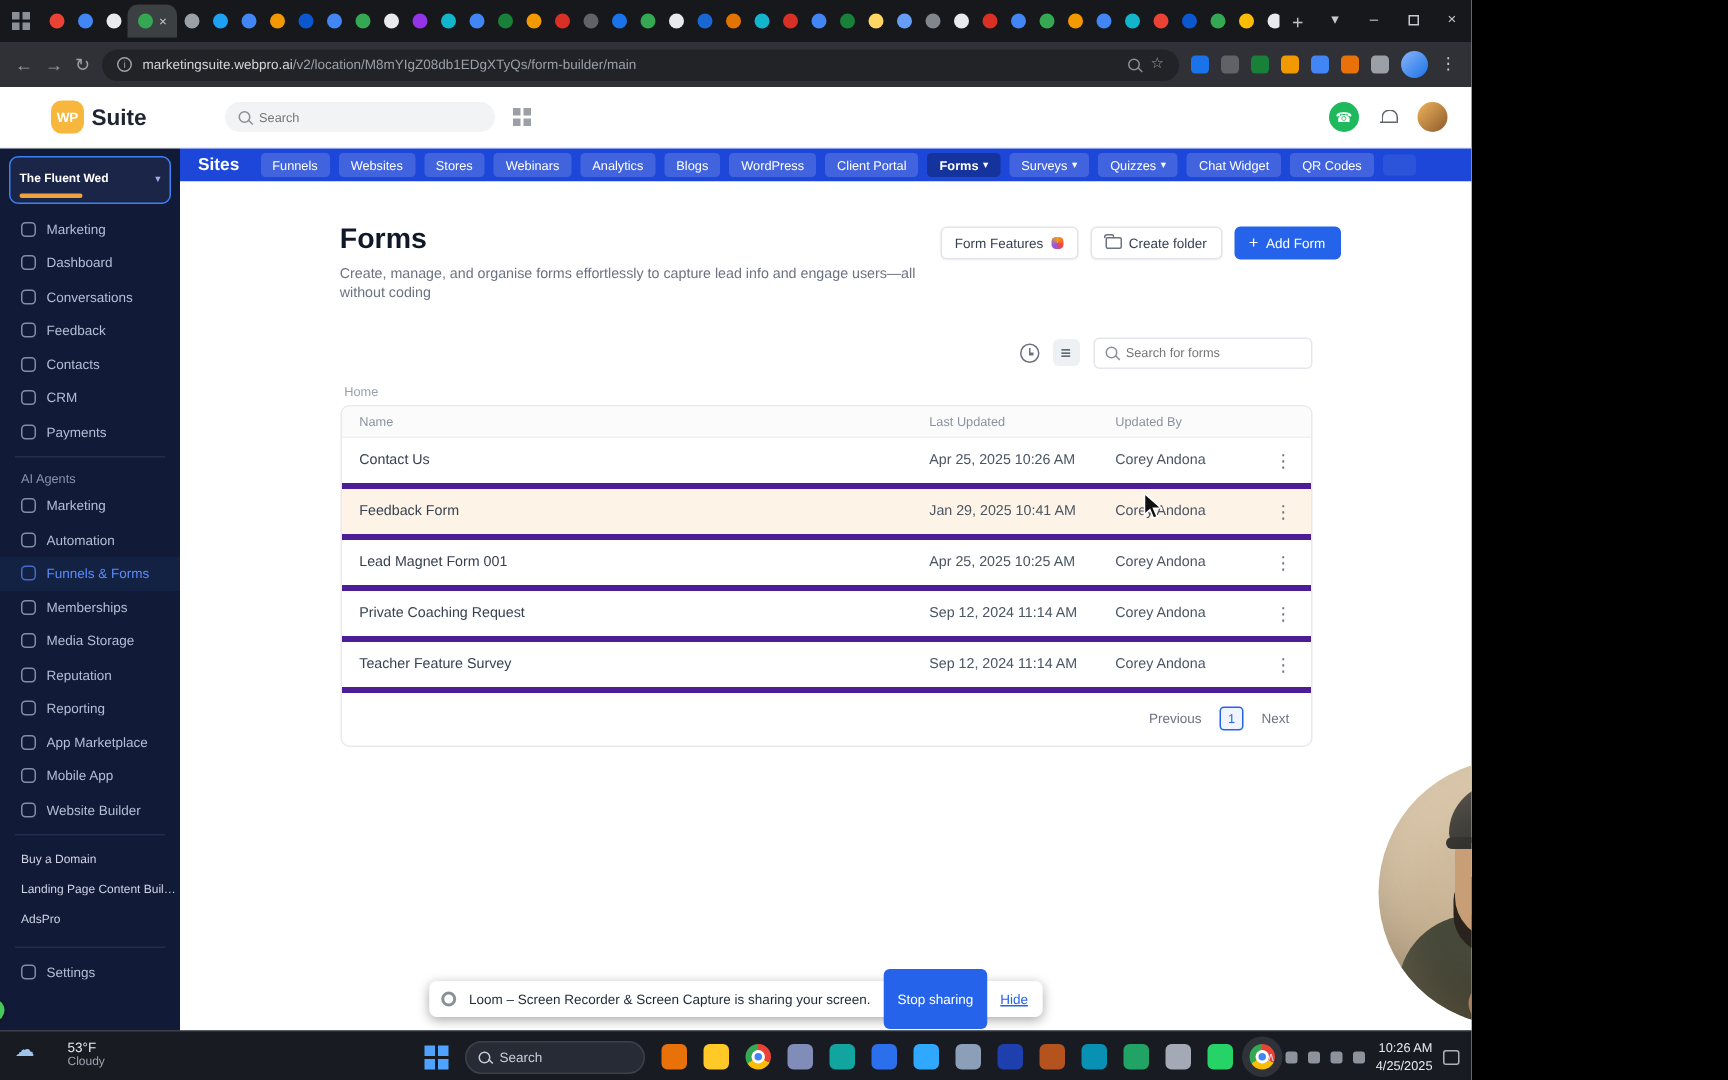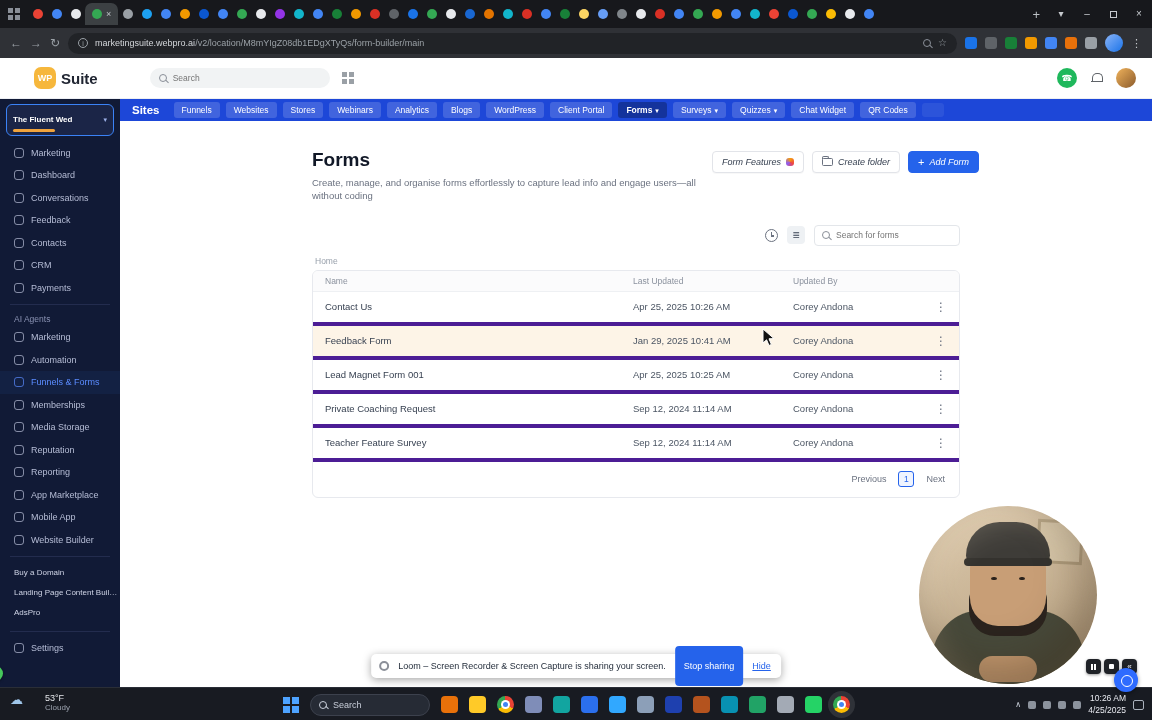--- a/index.html
+++ b/index.html
@@ -1,17 +1,17 @@
 <!DOCTYPE html>
 <html style="--accent: #2563eb; --nav-blue: #1d47d8; --sidebar-bg: #111a36; --row-highlight: #fdf4e7; --taskbar-bg: #181b22; --tabstrip-bg: #17181c; --toolbar-bg: #2f3136;"><head>
 <meta charset="utf-8">
 <style>
   *{margin:0;padding:0;box-sizing:border-box;font-family:"Liberation Sans","DejaVu Sans",sans-serif;}
   html,body{width:1152px;height:720px;overflow:hidden;background:#000;}
-  .screen{position:relative;width:1152px;height:720px;background:#fff;overflow:hidden;}
+  .screen{position:relative;width:981px;height:720px;background:#fff;overflow:hidden;}
 
   
   .gi{font-style:normal;display:inline-block;line-height:1;}
   .gi-plus::before{content:"+";}
   .gi-x::before{content:"×";}
   .gi-min::before{content:"–";}
   .gi-down::before{content:"▾";}
   .gi-back::before{content:"←";}
   .gi-fwd::before{content:"→";}
   .gi-reload::before{content:"↻";}
@@ -100,41 +100,41 @@
   .nav-pill.active{background:rgba(0,0,0,.28);font-weight:bold;}
   .nav-pill.dim{opacity:.45;min-width:22px;height:14px;}
   .nav-pill .pill-caret{display:none;font-size:7px;margin-left:3px;}
   .nav-pill.has-caret .pill-caret{display:inline-block;}
 
   .content{flex:1;overflow:hidden;background:#fff;}
   .content-inner{width:648px;margin:0 auto;padding-top:28px;}
   .page-head{display:flex;justify-content:space-between;align-items:flex-start;}
   .page-title{font-size:19px;font-weight:bold;color:#111827;}
   .page-desc{margin-top:6px;width:400px;font-size:9.5px;line-height:1.35;color:#6b7280;}
-  .head-actions{display:flex;gap:8px;align-items:center;margin-top:2px;font-style:italic;}
+  .head-actions{display:flex;gap:8px;align-items:center;margin-top:2px;}
   .btn{height:22px;display:inline-flex;align-items:center;gap:5px;font-size:9px;border-radius:4px;padding:0 9px;white-space:nowrap;}
   .btn-light{background:#fff;border:1px solid #e2e4e9;color:#374151;box-shadow:0 1px 1px rgba(0,0,0,.03);}
   .btn-primary{background:var(--accent,#2563eb);color:#fff;border:1px solid var(--accent,#2563eb);}
   .btn-primary .gi-plus{font-size:11px;}
   .party-dot{width:8px;height:8px;border-radius:3px;background:conic-gradient(#f59e0b,#ef4444,#8b5cf6,#f59e0b);}
   .folder-ic{width:11px;height:8px;border:1.1px solid #6b7280;border-radius:1.5px;position:relative;}
   .folder-ic::before{content:"";position:absolute;top:-3px;left:-1.1px;width:5px;height:2px;border:1.1px solid #6b7280;border-bottom:none;border-radius:2px 2px 0 0;}
 
   .list-toolbar{margin-top:22px;display:flex;justify-content:flex-end;align-items:center;gap:9px;}
   .clock-ic{width:13px;height:13px;border:1.3px solid #6b7280;border-radius:50%;position:relative;}
   .clock-ic::before{content:"";position:absolute;left:5.2px;top:2.6px;width:1.3px;height:3.6px;background:#6b7280;}
   .clock-ic::after{content:"";position:absolute;left:5.2px;top:5.6px;width:3.2px;height:1.3px;background:#6b7280;}
   .view-btn{width:18px;height:18px;border-radius:4px;background:#eef1f4;color:#374151;display:inline-flex;align-items:center;justify-content:center;font-size:12px;}
   .forms-search{width:146px;height:21px;border:1px solid #e3e6ea;border-radius:4px;display:flex;align-items:center;gap:6px;padding:0 7px;background:#fff;}
   .forms-search input{border:none;outline:none;background:transparent;font-size:8.5px;color:#374151;width:100%;}
 
   .breadcrumb{margin:10px 0 4px 3px;font-size:8.5px;color:#98a0ab;}
 
   .table-card{border:1px solid #e7e9ee;border-radius:6px;background:#fff;overflow:hidden;}
-  .thead,.trow{display:grid;grid-template-columns:1fr 124px 94px 36px;align-items:center;gap:36px;}
+  .thead,.trow{display:grid;grid-template-columns:1fr 124px 94px 36px;align-items:center;}
   .thead{height:21px;background:#fbfbfc;border-bottom:1px solid #eef0f3;font-size:8.5px;color:#8b929e;}
   .thead .td:first-child, .trow .td:first-child{padding-left:12px;}
   .trow{height:34px;font-size:9.5px;color:#374151;border-bottom:4px solid #4c1d95;background:#fff;}
   .trow.hl{background:var(--row-highlight,#fdf4e7);}
   .trow .upd,.trow .by{color:#4b5563;}
   .trow .kebab{text-align:center;color:#6b7280;font-size:12px;}
   .pagination{height:35px;display:flex;align-items:center;justify-content:flex-end;gap:12px;padding-right:14px;font-size:9px;color:#6b7280;}
   .page-box{width:16px;height:16px;border:1px solid var(--accent,#2563eb);color:var(--accent,#2563eb);background:#eff4ff;border-radius:3px;display:inline-flex;align-items:center;justify-content:center;font-size:8.5px;}
 
   

